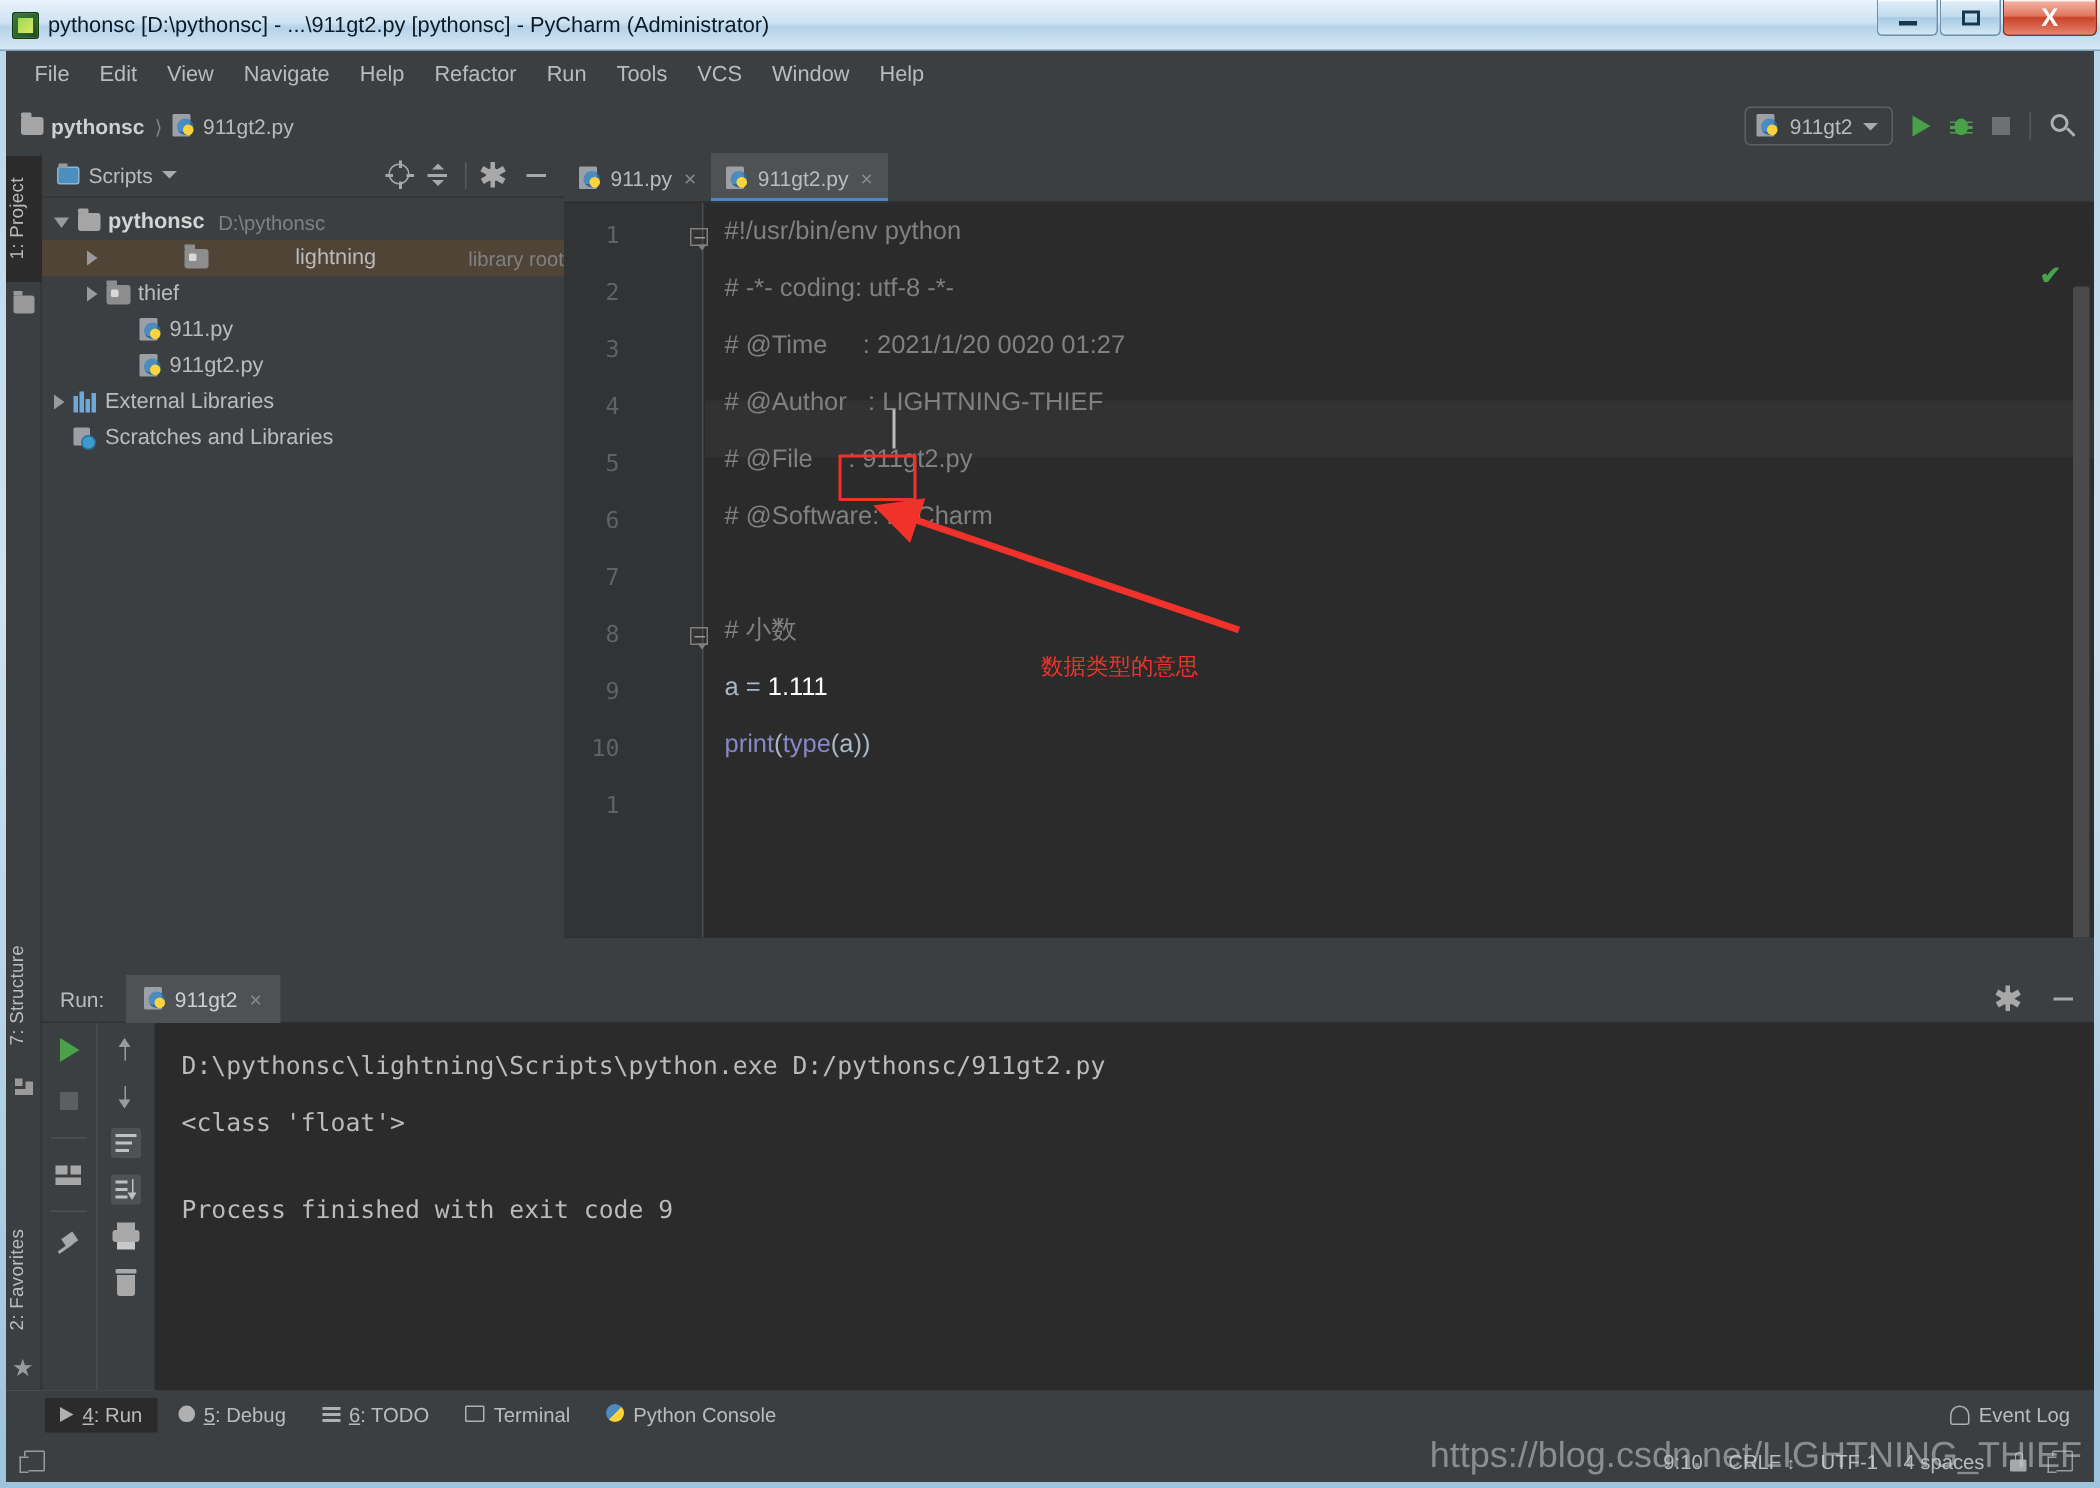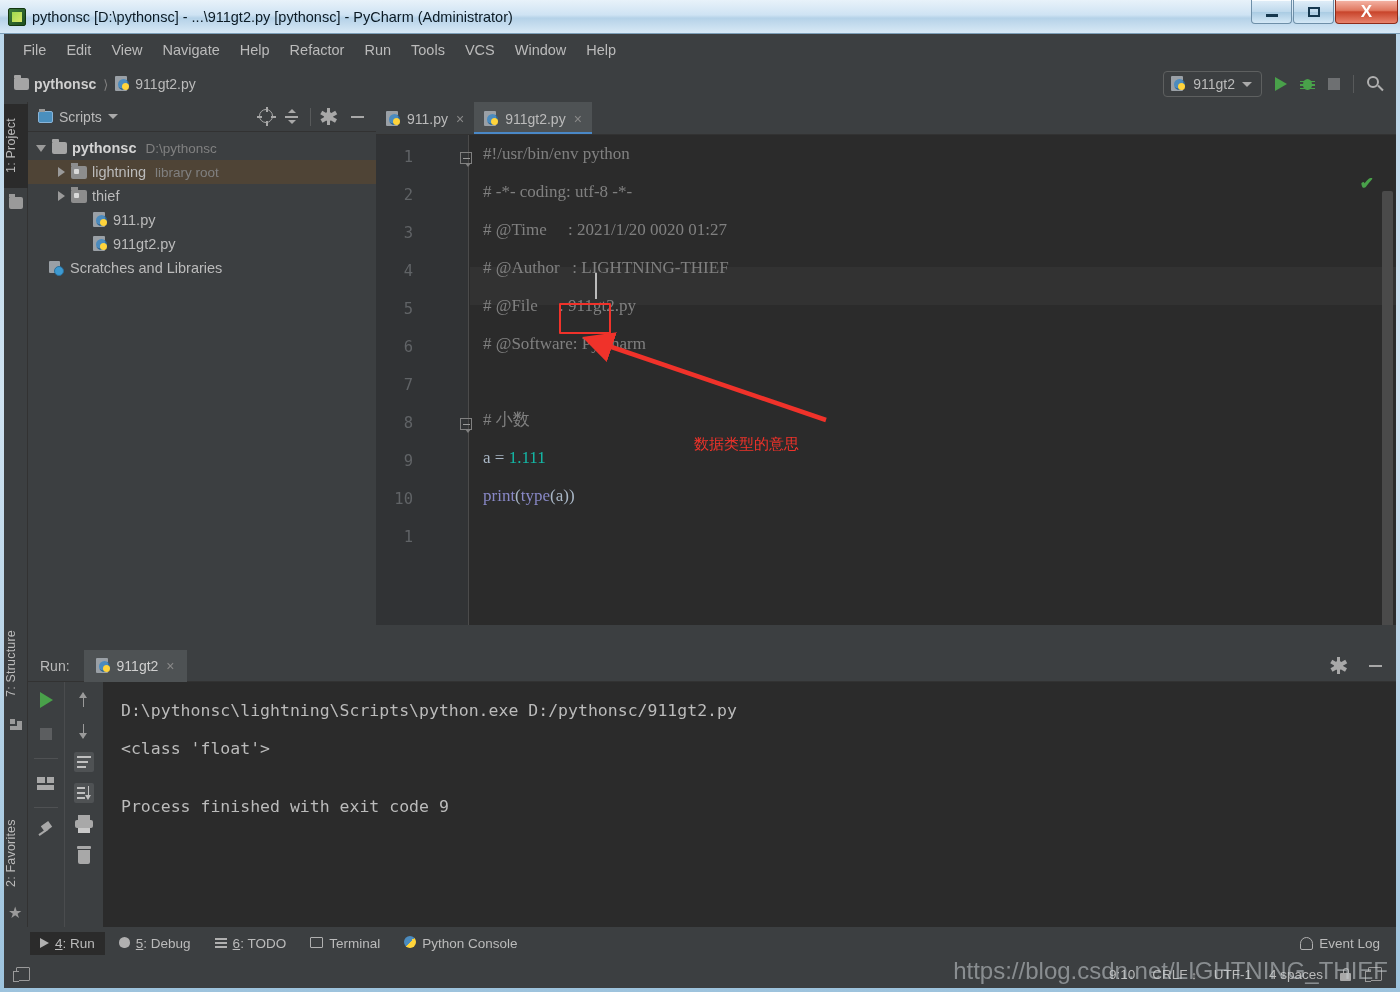--- a/index.html
+++ b/index.html
@@ -184,21 +184,21 @@
   }
   .gear-ico .gc { position:absolute; left:4px; top:4px; width:9px; height:9px; border:2.5px solid #a8a8a8; border-radius:50%; }
   .gear-ico .t { position:absolute; background:#a8a8a8; width:3.5px; height:17px; left:6.7px; top:0; }
   .minus-ico { width: 13px; height: 2px; background: #a8a8a8; }
 
   .tree { padding-top: 4px; font-size: 14.5px; color: #bbbbbb; }
   .trow {
     height: 24px; display: flex; align-items: center; gap: 5px;
     padding-left: 8px; white-space: nowrap;
   }
-  .trow.selected { background: #4f4436; }
+  .trow.selected { background: #4f4436; justify-content: space-between; }
   .arrow {
     width: 0; height: 0; margin-right: 1px;
     border-top: 5px solid transparent; border-bottom: 5px solid transparent;
     border-left: 7px solid #9a9a9a;
   }
   .arrow.open {
     border-left: 5px solid transparent; border-right: 5px solid transparent;
     border-top: 7px solid #9a9a9a; border-bottom: none;
   }
   .arrow.blank { border: none; width: 7px; }
@@ -244,27 +244,27 @@
   }
   .fold {
     position: absolute; left: 84px; width: 13px; height: 13px;
   }
   .fold .box { position:absolute; left:0; top:0; width:12px; height:12px; border:1px solid #808080; }
   .fold .minus { position:absolute; left:2.5px; top:5.5px; width:7px; height:1.5px; background:#9a9a9a;}
   .fold .tail { position:absolute; left:4.5px; top:11px; width:0;height:0;
      border-left:3.5px solid transparent;border-right:3.5px solid transparent;border-top:4px solid #808080;}
   .code-lines {
     position: absolute; left: 99px; top: 0; right: 0; height: 562px;
-    font-family: Liberation Serif, serif; font-size: 17px;
+    font-family: Liberation Sans, sans-serif; font-size: 17px;
     color: #a9b7c6; white-space: pre;
   }
   .cline { position: absolute; left: 8px; height: 38px; line-height: 38px; }
   .comment { color: #808080; }
   .kw-fn { color: #8888c6; }
-  .num { color: #14b8a6; }
+  .num { color: #ffffff; }
   .plain { color: #a9b7c6; }
   .caret-line {
     position: absolute; left: 94px; right: 0; height: 38px; background: #323232;
   }
   .caret {
     position: absolute; width: 2px; height: 26px; background: #bbbbbb;
   }
   .typebox {
     position: absolute; border: 2px solid #f0322a; border-radius: 1px;
   }
@@ -508,20 +508,30 @@
           <div class="trow" style="padding-left: 52px;">
             <span class="arrow blank"></span>
             <span class="py-ico">
               <i class="pg"></i>
               <i class="pb"></i>
               <i class="py2"></i>
             </span>
             <span class="tlabel">911gt2.py</span>
           </div>
           <div class="trow" style="padding-left: 8px;">
+            <span class="arrow "></span>
+            <span class="libs-ico">
+              <i style="left:0;height:11px"></i>
+              <i style="left:4px;height:14px"></i>
+              <i style="left:8px;height:9px"></i>
+              <i style="left:12px;height:13px"></i>
+            </span>
+            <span class="tlabel">External Libraries</span>
+          </div>
+          <div class="trow" style="padding-left: 8px;">
             <span class="arrow blank"></span>
             <span class="scratch-ico">
               <i class="p"></i>
               <i class="clk"></i>
             </span>
             <span class="tlabel">Scratches and Libraries</span>
           </div>
         </div>
     </div>
 

